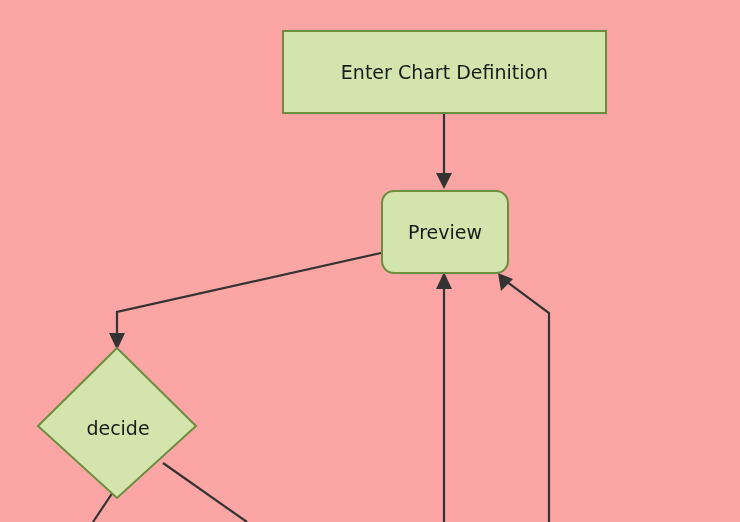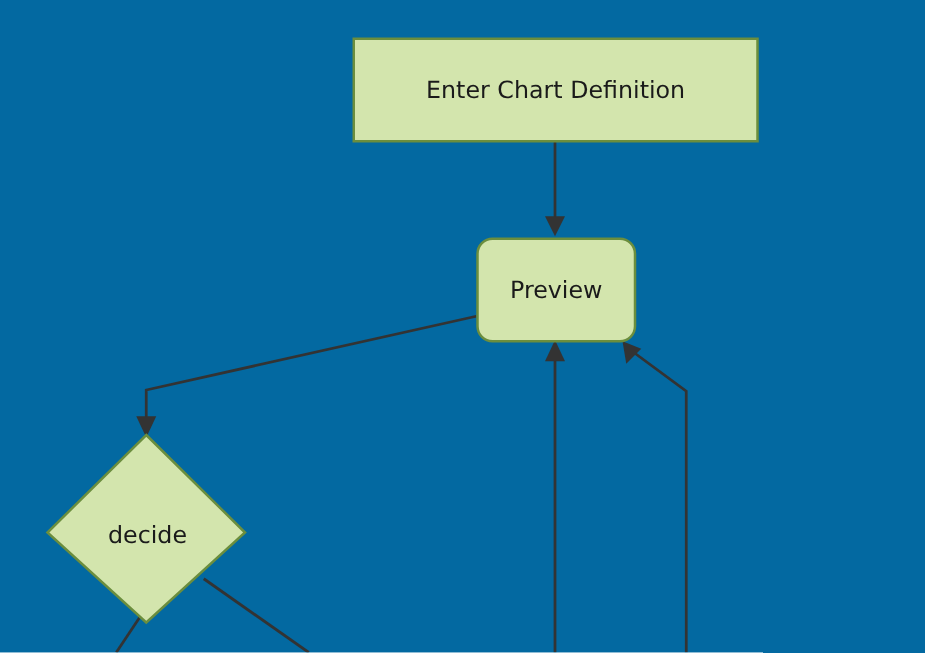--- a/index.html
+++ b/index.html
@@ -51,21 +51,21 @@
     fill: #333333;
     stroke: none;
   }
   .hit {
     cursor: pointer;
   }
 </style>
 </head>
 <body>
 
-<div id="canvas-root" style="background: #0369a1;">
+<div id="canvas-root" style="background: #fca5a5;">
 
   <svg id="flow-svg" viewBox="0 0 740 522" xmlns="http://www.w3.org/2000/svg">
 
     <g>
 
       <g class="hit">
         <path class="edge-line" d="M 444 113 L 444 182" stroke="#333333"></path>
         <polygon class="edge-head" points="444,189 436,173 452,173" fill="#333333"></polygon>
       </g>
 

